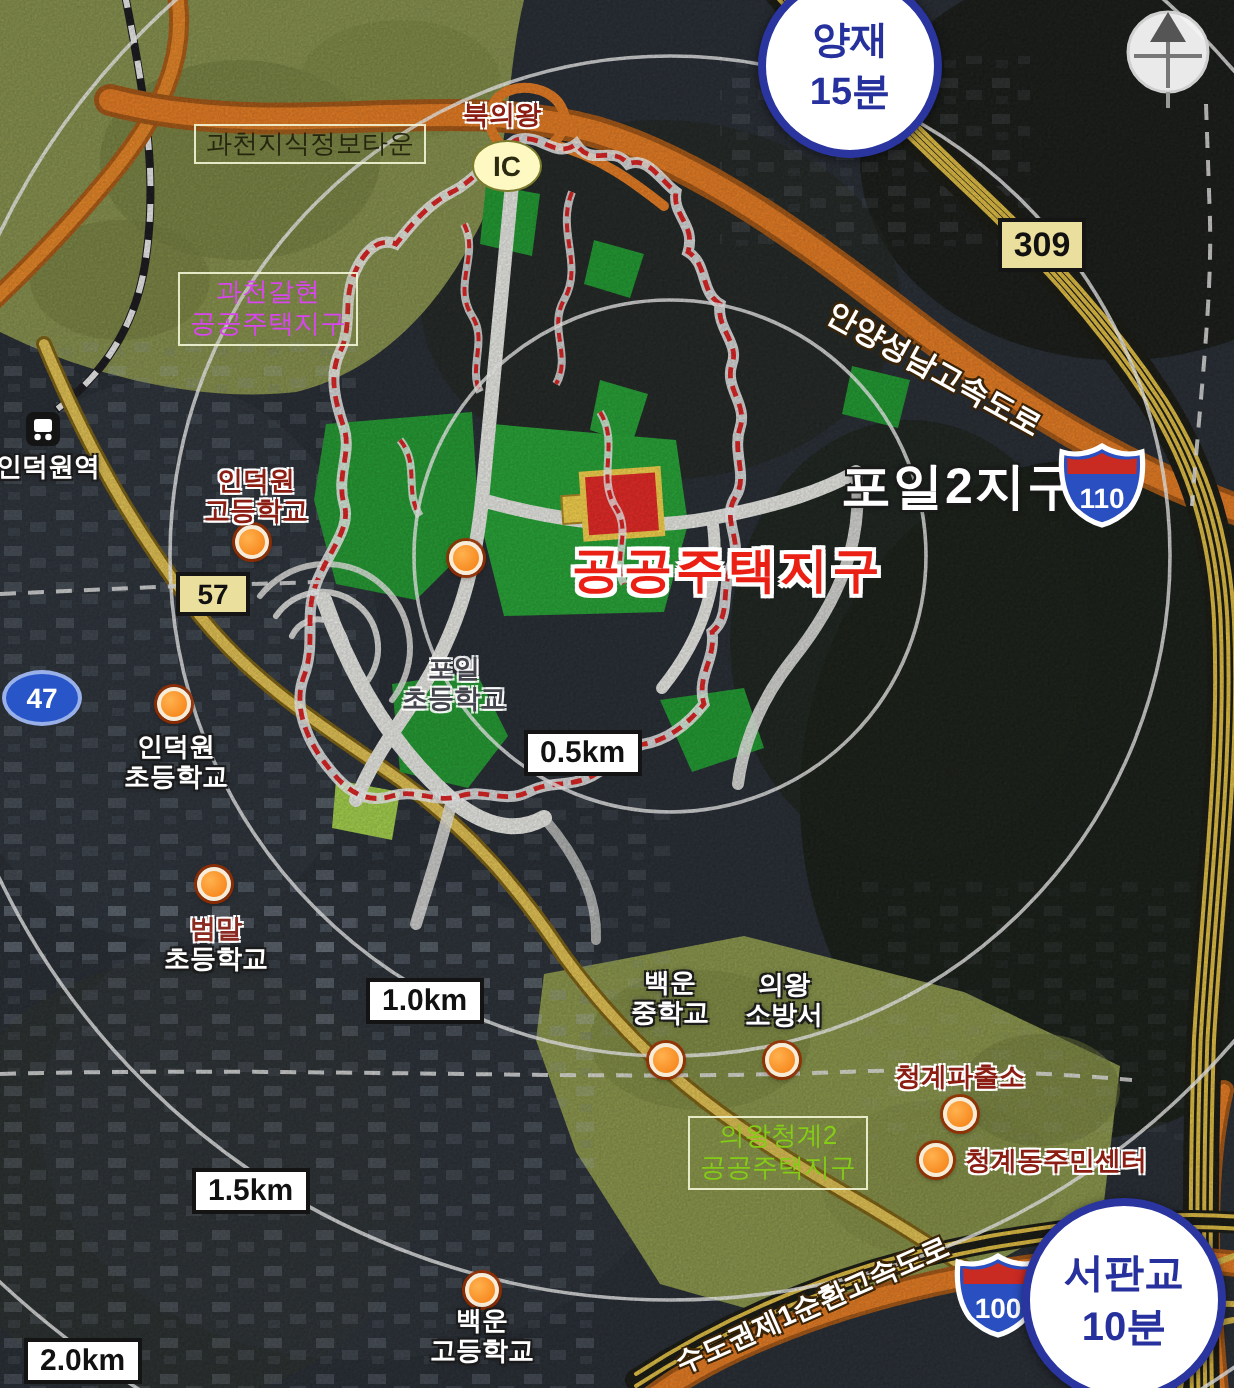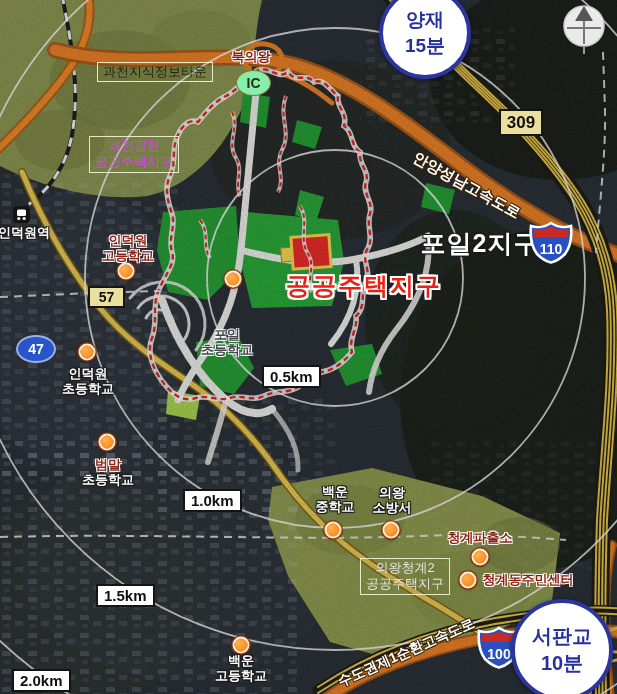--- a/index.html
+++ b/index.html
@@ -195,21 +195,21 @@
   <div class="poi-dot" style="left:241px;top:645px"></div>
 
   <div class="zone-box" style="left:97px;top:62px;color:#26260f">과천지식정보타운</div>
 
   <div class="zone-box" style="left:89px;top:136px;color:#d946ef">
     <div>과천갈현</div>
     <div>공공주택지구</div>
   </div>
 
   <div class="lbl halo-white sz13" style="left:251px;top:57px">북의왕</div>
-  <div class="oval" style="left:236px;top:70px;width:33px;height:24px;background:#86efac;border:1.5px solid #7c7c2e;color:#2b2b12;font-size:14px">IC</div>
+  <div class="oval" style="left:236px;top:70px;width:33px;height:24px;background:#fef9c3;border:1.5px solid #7c7c2e;color:#2b2b12;font-size:14px">IC</div>
 
   <div class="badge-rect" style="left:499px;top:109px;width:40px;height:23px;font-size:17px;line-height:23px">309</div>
 
   <div class="lbl roadname" style="left:467px;top:185px;transform:translate(-50%,-50%) rotate(29deg)">안양성남고속도로</div>
 
   <svg style="position:absolute;left:13px;top:206px" width="17" height="17">
     <rect width="17" height="17" rx="4" fill="#141414"></rect>
     <rect x="4" y="3.5" width="9" height="6.5" rx="1.5" fill="#fff"></rect>
     <circle cx="5.8" cy="12.5" r="1.6" fill="#fff"></circle>
     <circle cx="11.2" cy="12.5" r="1.6" fill="#fff"></circle>
@@ -225,21 +225,21 @@
 
   <div class="lbl site-red" style="left:364px;top:286px">공공주택지구</div>
 
   <div class="lbl gray-sch sz13" style="left:227px;top:302px;font-weight:bold">
     <div>포일</div>
     <div>초등학교</div>
   </div>
 
   <div class="badge-rect" style="left:88px;top:286px;width:33px;height:18px;font-size:14px;line-height:18px">57</div>
 
-  <div class="oval" style="left:16px;top:335px;width:36px;height:24px;background:#2856c8;border:2px solid #9ab0e8;color:#fff;font-size:14px">47</div>
+  <div class="oval" style="left:1px;top:335px;width:36px;height:24px;background:#2856c8;border:2px solid #9ab0e8;color:#fff;font-size:14px">47</div>
 
   <div class="lbl halo-dark sz13" style="left:88px;top:381px">
     <div>인덕원</div>
     <div>초등학교</div>
   </div>
 
   <svg style="position:absolute;left:529px;top:221px" width="44" height="43">
     <path d="M22,2 C28,6 36,7 42,5 C43,15 42,25 36,33 C31,38 26,40.5 22,41.5 C18,40.5 13,38 8,33 C2,25 1,15 2,5 C8,7 16,6 22,2 Z" fill="#2a4fc0" stroke="#fff" stroke-width="2.6"></path>
     <path d="M4.5,8 C10,9.5 16,9 22,5.5 C28,9 34,9.5 39.5,8 L39.2,16 L4.8,16 Z" fill="#c92a22"></path>
     <text x="22" y="33" text-anchor="middle" font-size="14" font-weight="bold" fill="#fff" font-family="Liberation Sans, DejaVu Sans, sans-serif">110</text>
@@ -262,21 +262,21 @@
 
   <div class="lbl halo-dark sz13" style="left:392px;top:500px">
     <div>의왕</div>
     <div>소방서</div>
   </div>
 
   <div class="lbl halo-white sz13" style="left:480px;top:538px">청계파출소</div>
 
   <div class="lbl halo-white sz13" style="left:528px;top:580px">청계동주민센터</div>
 
-  <div class="zone-box" style="left:360px;top:558px;color:#e5e5e5">
+  <div class="zone-box" style="left:344px;top:558px;color:#84cc16">
     <div>의왕청계2</div>
     <div>공공주택지구</div>
   </div>
 
   <div class="lbl halo-dark sz13" style="left:241px;top:668px">
     <div>백운</div>
     <div>고등학교</div>
   </div>
 
   <div class="lbl roadname" style="left:406px;top:652px;font-size:14px;transform:translate(-50%,-50%) rotate(-24deg)">수도권제1순환고속도로</div>

